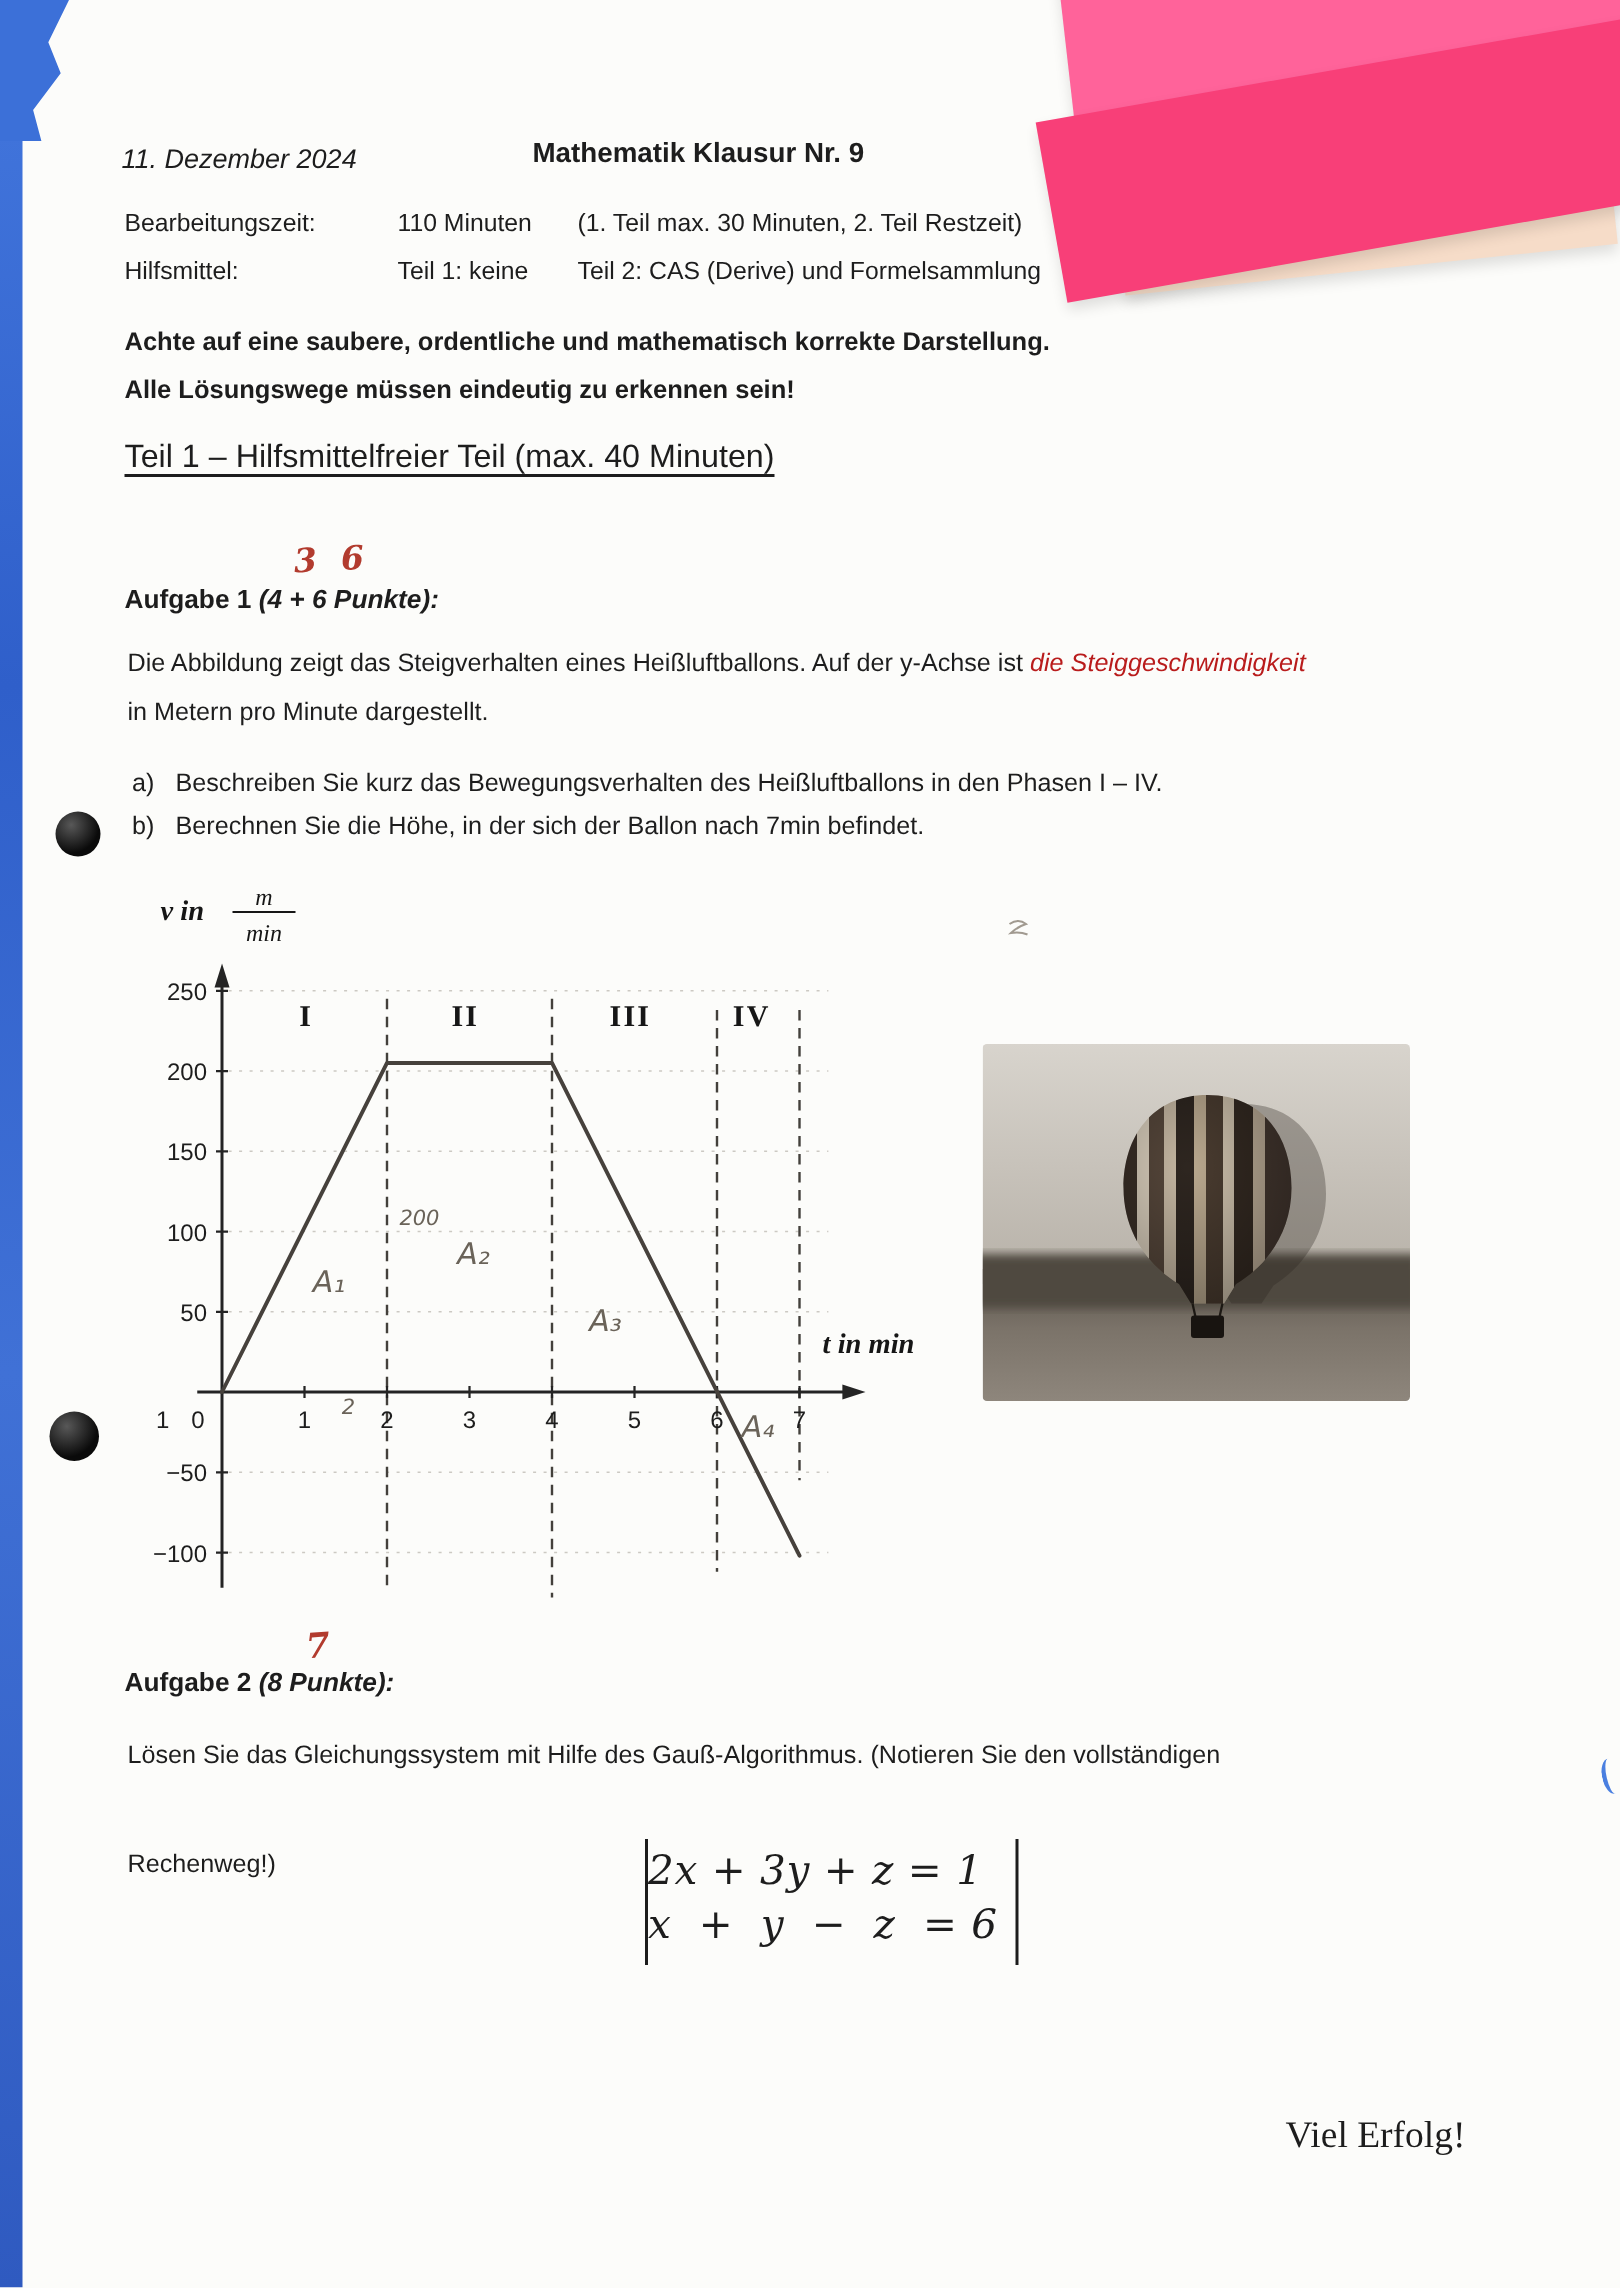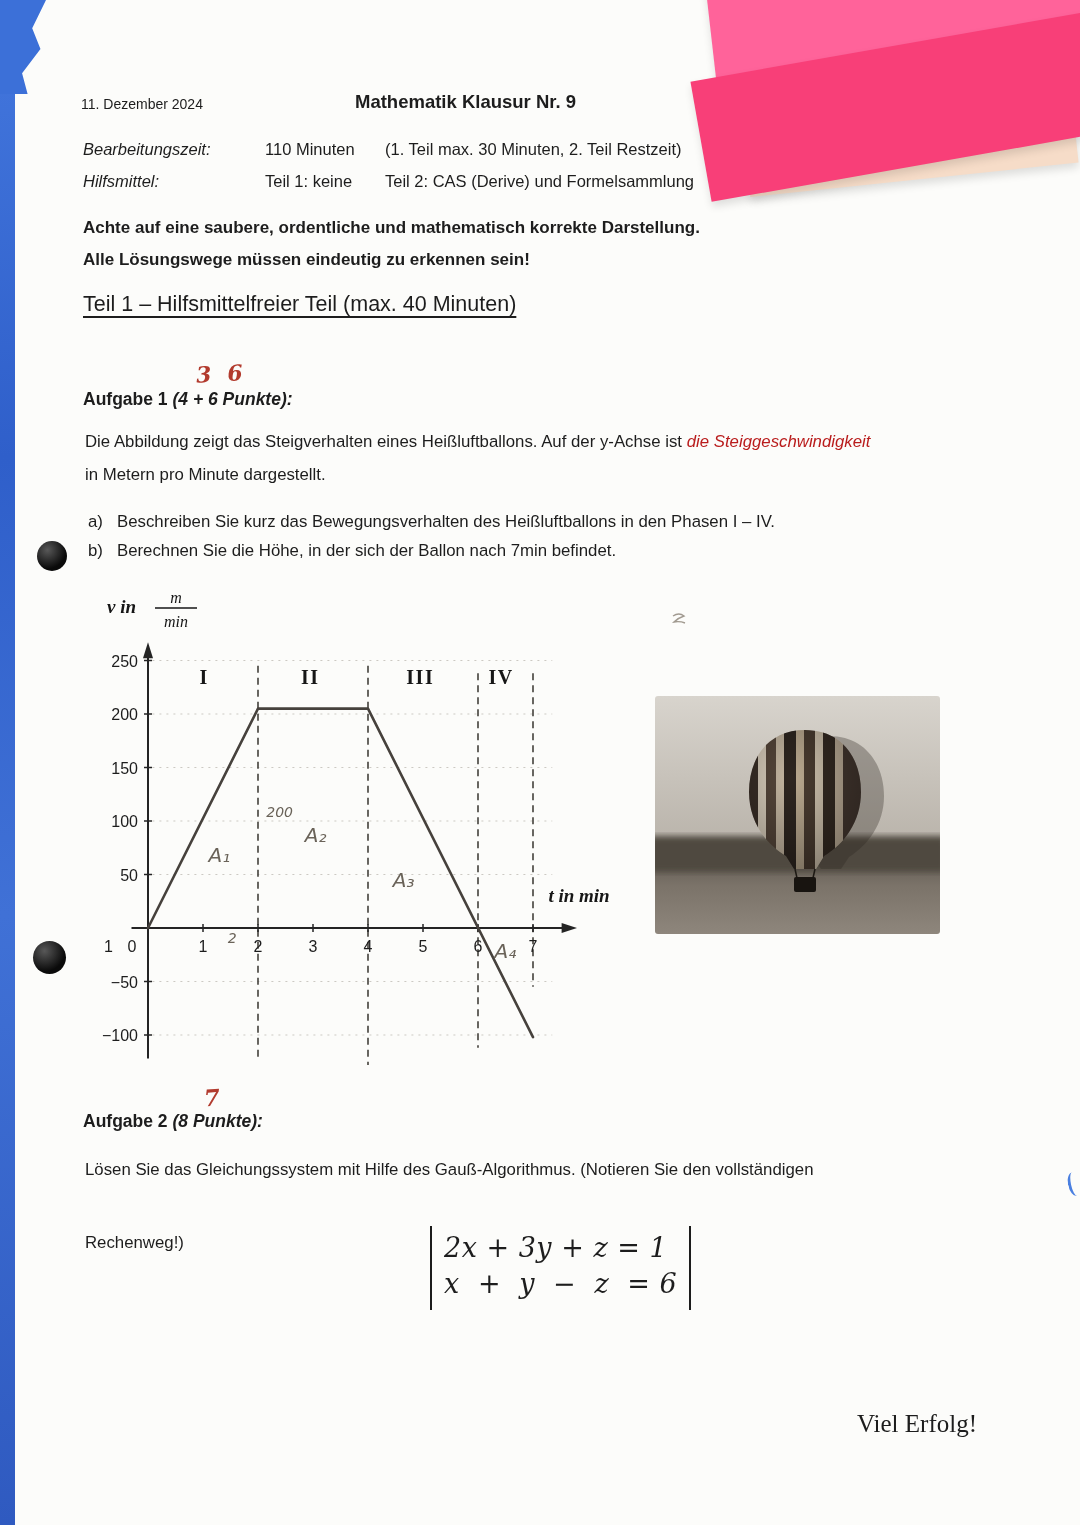--- a/index.html
+++ b/index.html
@@ -17,23 +17,23 @@
   .sticky{box-shadow:0 5px 9px rgba(0,0,0,.12);}
   .sticky-under{left:745px;top:95px;width:330px;height:85px;background:#f6dcc8;transform:rotate(-6deg);}
   .sticky-top{left:712px;top:-52px;width:385px;height:168px;background:#ff639a;transform:rotate(-6.5deg);}
   .sticky-front{left:698px;top:46px;width:400px;height:122px;background:#f83f78;transform:rotate(-10deg);}
   .punch{border-radius:50%;background:radial-gradient(circle at 35% 30%,#585858,#0a0a0a 65%);}
   .punch1{left:37px;top:541px;width:30px;height:30px;}
   .punch2{left:33px;top:941px;width:33px;height:33px;}
   .margin-arc{left:1068px;top:1172px;width:10px;height:24px;border-left:3px solid #4a7fe0;
     border-radius:50% 0 0 50%/50% 0 0 50%;transform:rotate(-12deg);}
   
-  .date{left:81px;top:96px;font-size:14px;}
+  .date{left:81px;top:96px;font-size:18px;font-style:italic;}
   .title{left:355px;top:91px;font-size:18.5px;font-weight:bold;}
-  .m-label{left:83px;font-size:16.5px;font-style:italic;}
+  .m-label{left:83px;font-size:16.5px;}
   .m-val{left:265px;font-size:16.5px;}
   .m-note{left:385px;font-size:16.5px;}
   .row1{top:140px;} .row2{top:172px;}
   .notice{left:83px;font-size:17px;font-weight:bold;}
   .notice1{top:218px;} .notice2{top:250px;}
   .heading{left:83px;top:292px;font-size:21.5px;
     text-decoration:underline;text-underline-offset:5px;}
   
   .red-hand{color:#b23b2e;font-family:"DejaVu Serif",serif;font-style:italic;font-weight:bold;}
   .marks1{left:196px;top:360px;font-size:22px;transform:rotate(-3deg);}
@@ -62,21 +62,21 @@
   .phase{font:bold 20px "Liberation Serif",serif;fill:#161616;letter-spacing:1.5px;}
   .hand{font:italic 20px "DejaVu Sans",sans-serif;fill:#6a6359;}
   .hand.small{font-size:14px;}
   .ylab,.xlab{font:bold italic 19px "Liberation Serif",serif;fill:#161616;}
   .frac{font:italic 16px "Liberation Serif",serif;fill:#161616;}
   .pencil{left:670px;top:612px;width:18px;height:14px;}
   
   .balloon-wrap{left:655px;top:696px;width:285px;height:238px;border-radius:3px;overflow:hidden;}
   
   .eq-box{left:430px;top:1226px;border-left:2.5px solid #1c1c1c;border-right:2.5px solid #1c1c1c;
-    padding:4px 12px 8px 12px;}
+    padding:4px 12px 8px 0;}
   .eq-line{font-family:"DejaVu Serif",serif;font-style:italic;font-size:27px;line-height:36px;
     white-space:pre;letter-spacing:.5px;}
   
   .closing{left:857px;top:1410px;font-family:"Liberation Serif",serif;font-size:25px;}
 </style>
 </head>
 <body>
 
 <div class="abs blue-edge"></div>
 <div class="abs blue-corner"></div>

